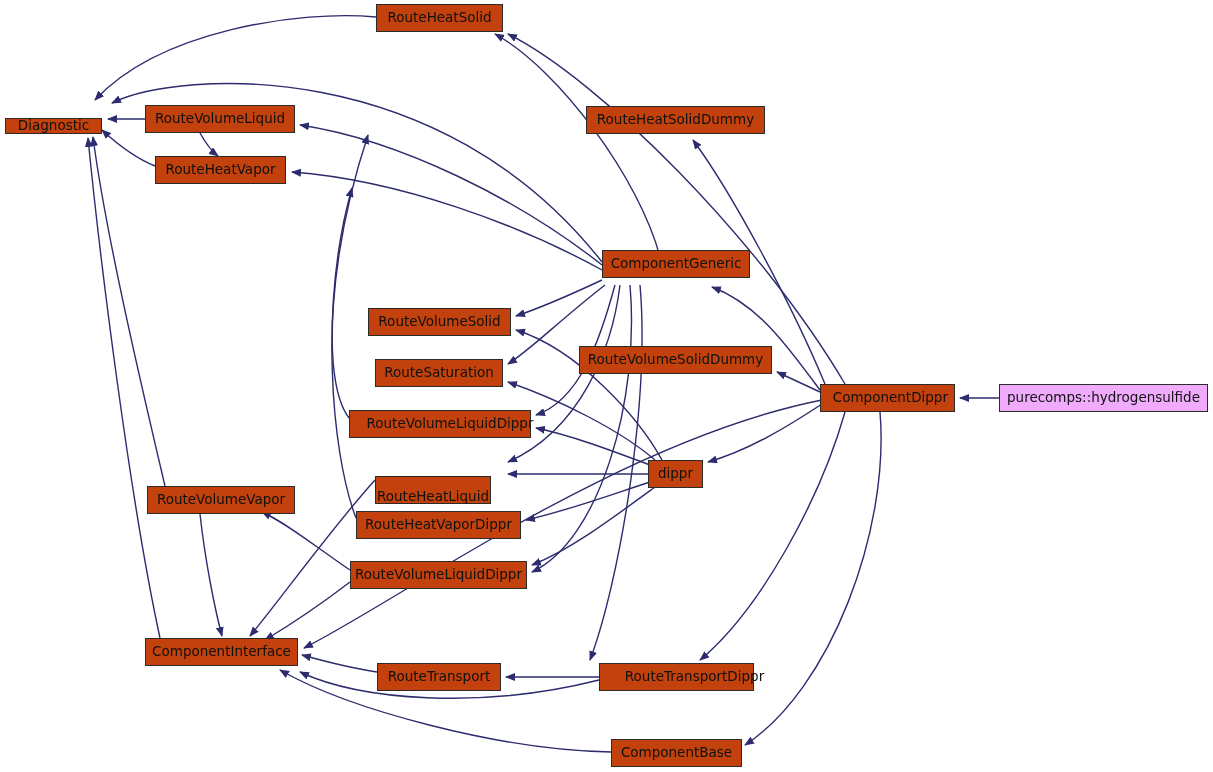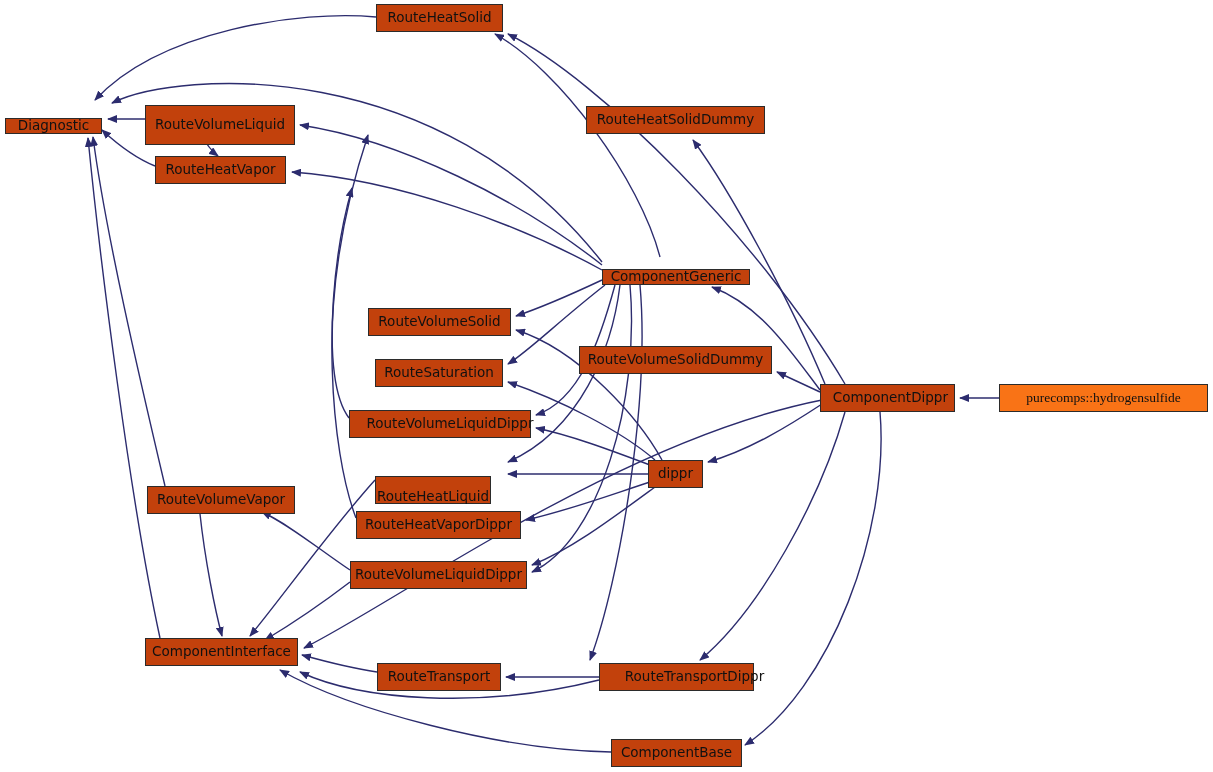--- a/index.html
+++ b/index.html
@@ -33,23 +33,22 @@
     font-size: 13.5px;
     line-height: 1;
     display: flex;
     align-items: center;
     justify-content: center;
     white-space: nowrap;
     letter-spacing: 0px;
     z-index: 5;
   }
   .gnode.highlight {
-    background: #f97316;
+    background: #f0abfc;
     border-color: #2b2b2b;
-    font-family: Liberation Serif, serif;
   }
   .gnode .nlabel {
     display: block;
     padding: 0 6px;
     pointer-events: none;
   }
 </style>
 </head>
 <body>
 
@@ -104,30 +103,30 @@
         <path d="M822,400 C620,440 400,600 304,648" fill="none" stroke="#2c2c6e" stroke-width="1.4" marker-end="url(#arrowhead)"></path>
       </g>
   </svg>
   <div id="node-group">
       <div class="gnode" style="left: 5px; top: 118px; width: 97px; height: 16px;">
         <span class="nlabel">Diagnostic</span>
       </div>
       <div class="gnode" style="left: 376px; top: 4px; width: 127px; height: 28px;">
         <span class="nlabel">RouteHeatSolid</span>
       </div>
-      <div class="gnode" style="left: 145px; top: 105px; width: 150px; height: 40px;">
+      <div class="gnode" style="left: 145px; top: 105px; width: 150px; height: 28px;">
         <span class="nlabel">RouteVolumeLiquid</span>
       </div>
       <div class="gnode" style="left: 155px; top: 156px; width: 131px; height: 28px; justify-content: center;">
         <span class="nlabel">RouteHeatVapor</span>
       </div>
       <div class="gnode" style="left: 586px; top: 106px; width: 179px; height: 28px;">
         <span class="nlabel">RouteHeatSolidDummy</span>
       </div>
-      <div class="gnode" style="left: 602px; top: 269px; width: 148px; height: 16px; justify-content: center;">
+      <div class="gnode" style="left: 602px; top: 250px; width: 148px; height: 28px; justify-content: center;">
         <span class="nlabel">ComponentGeneric</span>
       </div>
       <div class="gnode" style="left: 368px; top: 308px; width: 143px; height: 28px;">
         <span class="nlabel">RouteVolumeSolid</span>
       </div>
       <div class="gnode" style="left: 579px; top: 346px; width: 193px; height: 28px;">
         <span class="nlabel">RouteVolumeSolidDummy</span>
       </div>
       <div class="gnode" style="left: 375px; top: 359px; width: 128px; height: 28px;">
         <span class="nlabel">RouteSaturation</span>

